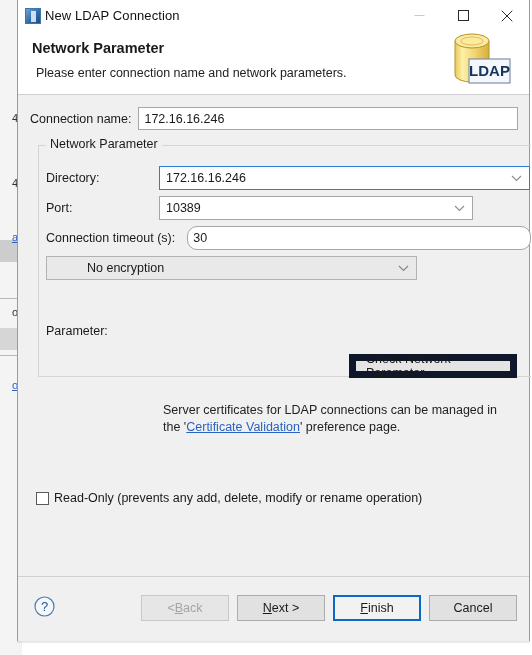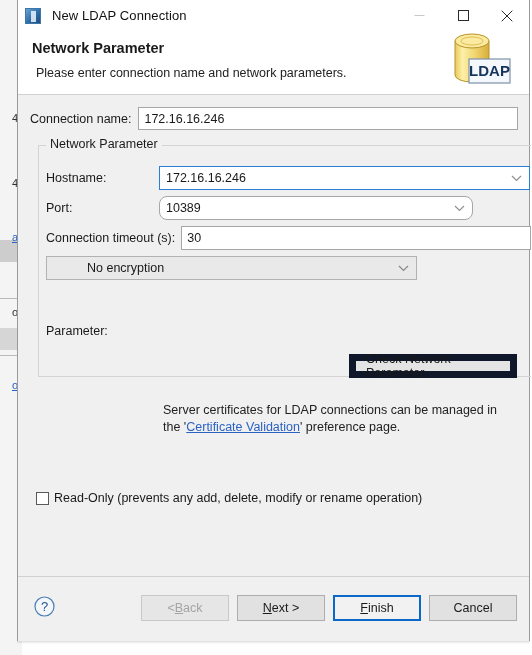--- a/index.html
+++ b/index.html
@@ -82,21 +82,21 @@
   }
   .title-icon::after {
     content: "";
     position: absolute;
     left: 5px; top: 2px;
     width: 5px; height: 11px;
     background: #eaf3fb;
     opacity: .85;
   }
   .title-text {
-    margin-left: 11px;
+    margin-left: 4px;
     font-size: 13px;
     color: #111;
     letter-spacing: .1px;
   }
   .win-controls {
     position: absolute;
     right: 0; top: 0;
     height: 31px;
     display: flex;
   }
@@ -348,46 +348,46 @@
 
     <div class="row-conn">
       <div class="lbl">Connection name:</div>
       <div class="txtfield" style="width:380px;margin-left:7px;">172.16.16.246</div>
     </div>
 
     <div class="groupbox"></div>
     <div class="group-legend">Network Parameter</div>
 
     <div class="field-row" style="left:28px; top:71px; width:485px;">
-      <div class="lbl" style="width:113px;">Hostname:</div>
+      <div class="lbl" style="width:113px;">Directory:</div>
       <div class="combo focused" style="width:371px;">
         <span>172.16.16.246</span>
         <span class="chev">
           <svg width="11" height="7" viewBox="0 0 11 7">
               <polyline points="1,1 5.5,5.5 10,1" fill="none" stroke="#555" stroke-width="1.2"></polyline>
             </svg>
         </span>
       </div>
     </div>
 
     <div class="field-row" style="left:28px; top:101px; width:485px;">
       <div class="lbl" style="width:113px;">Port:</div>
-      <div class="combo" style="width:314px;border-radius:8px;">
+      <div class="combo" style="width:314px;">
         <span>10389</span>
         <span class="chev">
           <svg width="11" height="7" viewBox="0 0 11 7">
               <polyline points="1,1 5.5,5.5 10,1" fill="none" stroke="#555" stroke-width="1.2"></polyline>
             </svg>
         </span>
       </div>
     </div>
 
     <div class="field-row" style="left:28px; top:131px; width:485px;">
       <div class="lbl">Connection timeout (s):</div>
-      <div class="txtfield" style="width:384px;margin-left:6px;height:24px;">30</div>
+      <div class="txtfield" style="width:384px;margin-left:12px;height:24px;border-radius:10px;">30</div>
     </div>
 
     <div class="field-row" style="left:28px; top:161px; width:485px;">
       <div class="combo readonly" style="width:371px;">
         <span>No encryption</span>
         <span class="chev">
           <svg width="11" height="7" viewBox="0 0 11 7">
               <polyline points="1,1 5.5,5.5 10,1" fill="none" stroke="#555" stroke-width="1.2"></polyline>
             </svg>
         </span>

